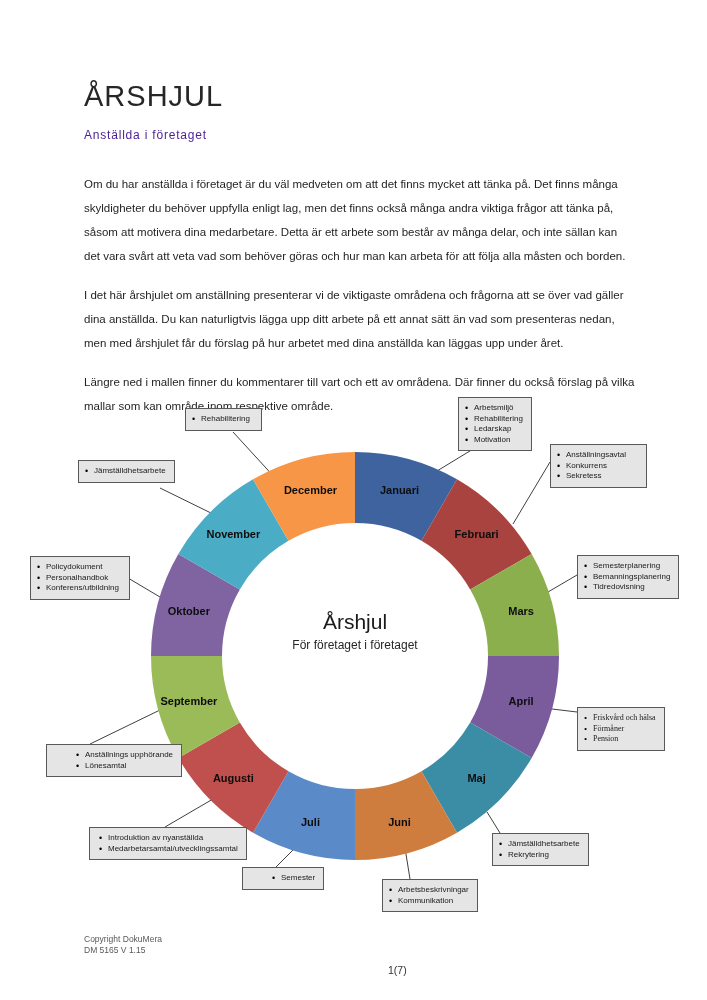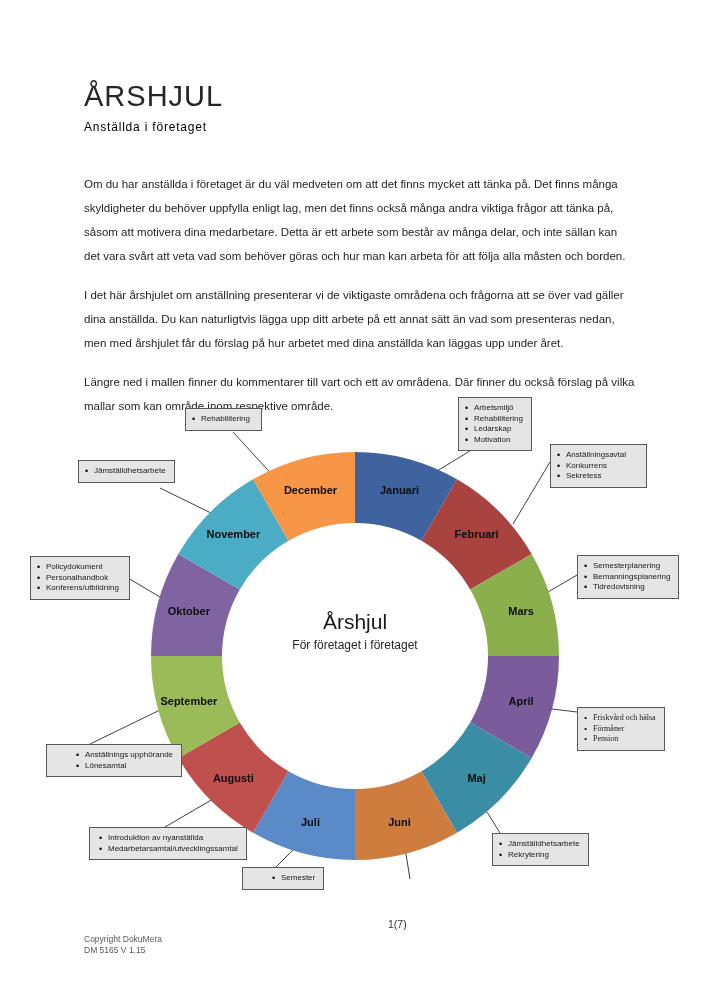--- a/index.html
+++ b/index.html
@@ -11,21 +11,21 @@
     color:#1a1a1a;
     overflow:hidden;
   }
   
   .doc-header{position:absolute;left:84px;top:80px;}
   .doc-title{
     font-size:29px;font-weight:400;letter-spacing:1px;
     color:#262626;line-height:32px;
   }
   .doc-subtitle{
-    margin-top:8px;font-size:12px;letter-spacing:0.8px;color:#000000;
+    margin-top:16px;font-size:12px;letter-spacing:0.8px;color:#4c1d95;
   }
   
   .doc-body{position:absolute;left:84px;top:172px;width:552px;}
   .doc-body p{
     margin:0 0 15px 0;
     font-size:11.5px;line-height:24px;color:#1f1f1f;
   }
   
   .wheel-area{position:absolute;left:0;top:385px;width:707px;height:550px;}
   .wheel-area svg{position:absolute;left:0;top:0;}
@@ -54,21 +54,21 @@
     font-size:8px;line-height:10.5px;color:#1a1a1a;
     white-space:nowrap;
   }
   .callout li::before{
     content:"\2022";
     position:absolute;left:1px;top:0;
     font-size:9px;color:#000;
   }
   
   .page-number{
-    position:absolute;left:388px;top:918px;
+    position:absolute;left:388px;top:964px;
     font-size:10.5px;color:#333333;text-align:right;
   }
   .doc-footer{
     position:absolute;left:84px;top:934px;
     font-size:8.5px;line-height:11px;color:#595959;
   }
 </style>
 </head>
 <body>
 
@@ -157,20 +157,26 @@
           <li>Förmåner</li>
           <li>Pension</li>
         </ul>
       </div>
       <div class="callout" style="left: 492px; top: 448px; min-width: 93px;">
         <ul>
           <li>Jämställdhetsarbete</li>
           <li>Rekrytering</li>
         </ul>
       </div>
+      <div class="callout" style="left: 382px; top: 494px; min-width: 94px;">
+        <ul>
+          <li>Arbetsbeskrivningar</li>
+          <li>Kommunikation</li>
+        </ul>
+      </div>
       <div class="callout" style="left: 242px; top: 482px; min-width: 62px; padding-left: 28px;">
         <ul>
           <li>Semester</li>
         </ul>
       </div>
       <div class="callout" style="left: 89px; top: 442px; min-width: 146px; padding-left: 8px;">
         <ul>
           <li>Introduktion av nyanställda</li>
           <li>Medarbetarsamtal/utvecklingssamtal</li>
         </ul>

